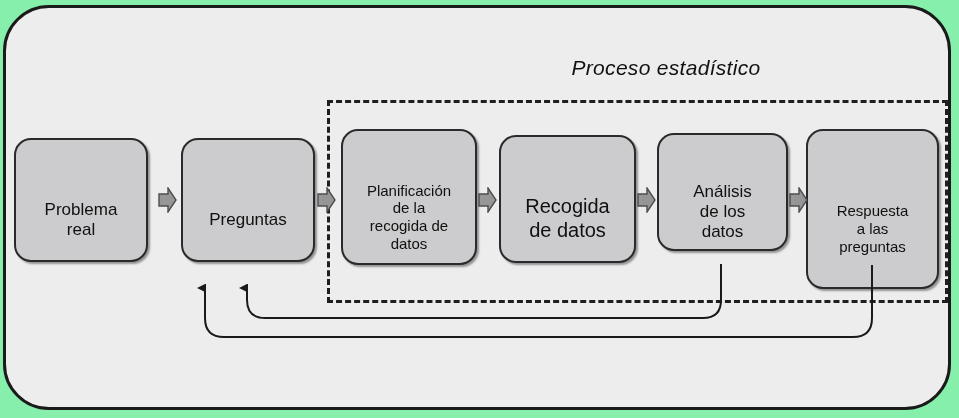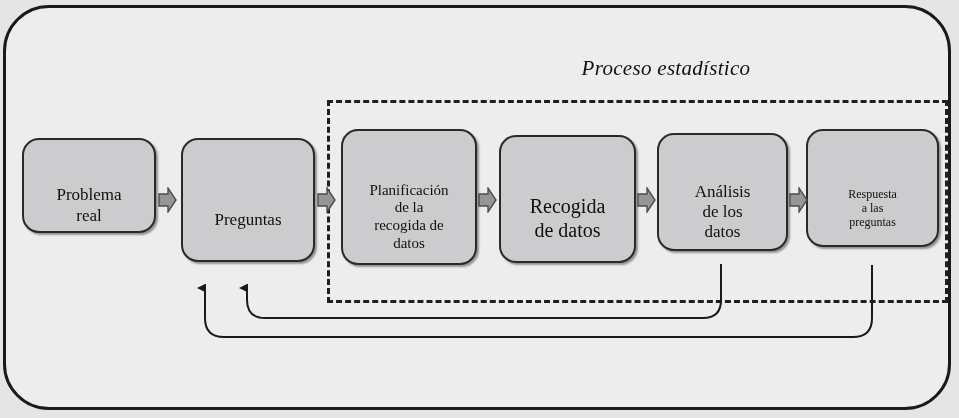--- a/index.html
+++ b/index.html
@@ -5,22 +5,22 @@
   html, body {
     margin: 0;
     padding: 0;
     background: #ffffff;
   }
   #canvas {
     position: relative;
     width: 959px;
     height: 418px;
     overflow: hidden;
-    background: #e5e5e5;
-    font-family: Liberation Serif, serif;
+    background: #86efac;
+    font-family: Liberation Sans, sans-serif;
   }
   
   #outer-container {
     position: absolute;
     left: 3px;
     top: 5px;
     width: 948px;
     height: 405px;
     box-sizing: border-box;
     background: #ecedec;
@@ -63,26 +63,26 @@
     text-align: center;
     color: #101010;
     box-shadow: 2px 2px 2px rgba(0,0,0,0.38);
   }
   .pbox .ptext {
     display: block;
     line-height: 1.18;
     padding: 0 6px;
     margin-top: 40px;
   }
-  #box-problema      { left: 22px;  top: 138px; width: 134px; height: 95px; font-size: 17px; }
+  #box-problema      { left: 14px;  top: 138px; width: 134px; height: 124px; font-size: 17px; }
   #box-preguntas     { left: 181px; top: 138px; width: 134px; height: 124px; font-size: 17px; }
   #box-planificacion { left: 341px; top: 129px; width: 136px; height: 136px; font-size: 15px; }
   #box-recogida      { left: 499px; top: 135px; width: 137px; height: 128px; font-size: 20px; }
   #box-analisis      { left: 657px; top: 133px; width: 131px; height: 118px; font-size: 17px; }
-  #box-respuesta     { left: 806px; top: 129px; width: 133px; height: 118px; font-size: 12px; }
+  #box-respuesta     { left: 806px; top: 129px; width: 133px; height: 160px; font-size: 15px; }
   
   .chev {
     position: absolute;
     width: 19px;
     height: 26px;
     top: 187px;
   }
   .chev svg { display: block; }
   #chev-1 { left: 158px; }
   #chev-2 { left: 317px; }

